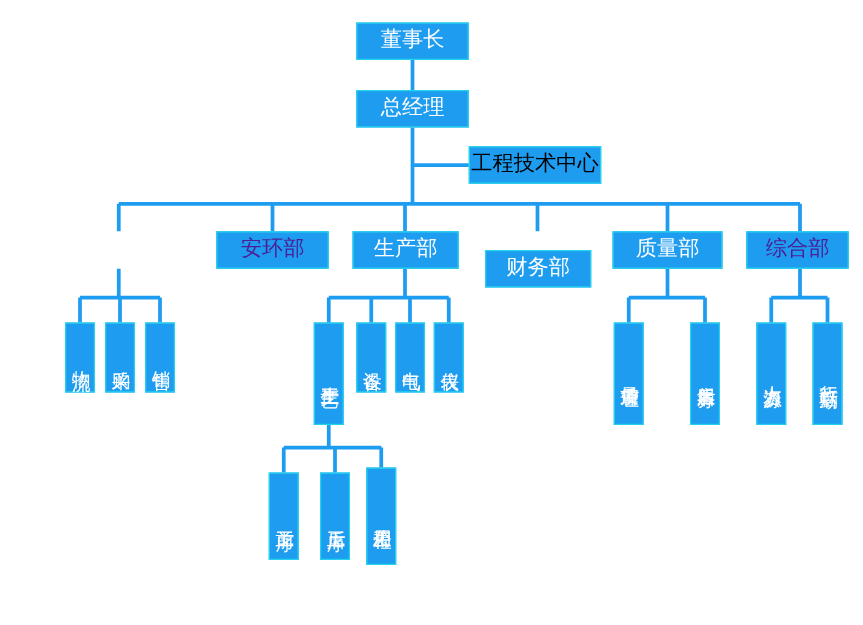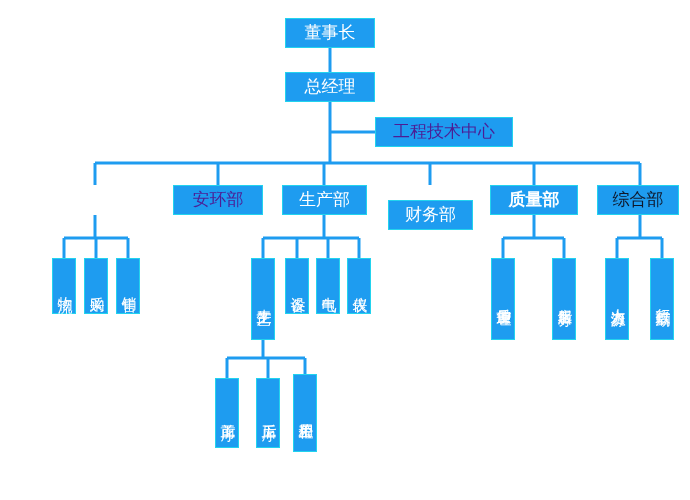--- a/index.html
+++ b/index.html
@@ -97,36 +97,36 @@
       <polyline points="617,238 662,238" fill="none" stroke="#1E9CF0" stroke-width="3" stroke-linecap="butt"></polyline>
       <polyline points="617,238 617,258" fill="none" stroke="#1E9CF0" stroke-width="3" stroke-linecap="butt"></polyline>
       <polyline points="662,238 662,258" fill="none" stroke="#1E9CF0" stroke-width="3" stroke-linecap="butt"></polyline>
     </svg>
 <div class="node horiz" style="left: 285px; top: 18px; width: 90px; height: 30px; background: rgb(30, 156, 240); border-color: rgb(34, 211, 238); color: rgb(255, 255, 255); justify-content: center;">
       <span class="lbl">董事长</span>
     </div>
     <div class="node horiz" style="left: 285px; top: 72px; width: 90px; height: 30px; background: rgb(30, 156, 240); border-color: rgb(34, 211, 238); color: rgb(255, 255, 255);">
       <span class="lbl">总经理</span>
     </div>
-    <div class="node horiz" style="left: 375px; top: 117px; width: 138px; height: 30px; background: rgb(30, 156, 240); border-color: rgb(34, 211, 238); color: #4c1d95;">
+    <div class="node horiz" style="left: 375px; top: 117px; width: 106px; height: 30px; background: rgb(30, 156, 240); border-color: rgb(34, 211, 238); color: #000000;">
       <span class="lbl">工程技术中心</span>
     </div>
     <div class="node horiz" style="left: 173px; top: 185px; width: 90px; height: 30px; background: rgb(30, 156, 240); border-color: rgb(34, 211, 238); color: #4c1d95;">
       <span class="lbl">安环部</span>
     </div>
     <div class="node horiz" style="left: 282px; top: 185px; width: 85px; height: 30px; background: rgb(30, 156, 240); border-color: rgb(34, 211, 238); color: rgb(255, 255, 255); align-items: center;">
       <span class="lbl">生产部</span>
     </div>
     <div class="node horiz" style="left: 388px; top: 200px; width: 85px; height: 30px; background: rgb(30, 156, 240); border-color: rgb(34, 211, 238); color: rgb(255, 255, 255);">
       <span class="lbl">财务部</span>
     </div>
-    <div class="node horiz" style="left: 490px; top: 185px; width: 88px; height: 30px; background: rgb(30, 156, 240); border-color: rgb(34, 211, 238); color: rgb(255, 255, 255); font-weight: bold;">
+    <div class="node horiz" style="left: 490px; top: 185px; width: 88px; height: 30px; background: rgb(30, 156, 240); border-color: rgb(34, 211, 238); color: rgb(255, 255, 255);">
       <span class="lbl">质量部</span>
     </div>
-    <div class="node horiz" style="left: 597px; top: 185px; width: 82px; height: 30px; background: rgb(30, 156, 240); border-color: rgb(34, 211, 238); color: #0f172a;">
+    <div class="node horiz" style="left: 597px; top: 185px; width: 82px; height: 30px; background: rgb(30, 156, 240); border-color: rgb(34, 211, 238); color: #4c1d95;">
       <span class="lbl">综合部</span>
     </div>
     <div class="node vert" style="left: 52px; top: 258px; width: 24px; height: 56px; background: rgb(30, 156, 240); border-color: rgb(34, 211, 238); color: rgb(255, 255, 255);">
       <span class="lbl">物流</span>
     </div>
     <div class="node vert" style="left: 84px; top: 258px; width: 24px; height: 56px; background: rgb(30, 156, 240); border-color: rgb(34, 211, 238); color: rgb(255, 255, 255);">
       <span class="lbl">采购</span>
     </div>
     <div class="node vert" style="left: 116px; top: 258px; width: 24px; height: 56px; background: rgb(30, 156, 240); border-color: rgb(34, 211, 238); color: rgb(255, 255, 255);">
       <span class="lbl">销售</span>

